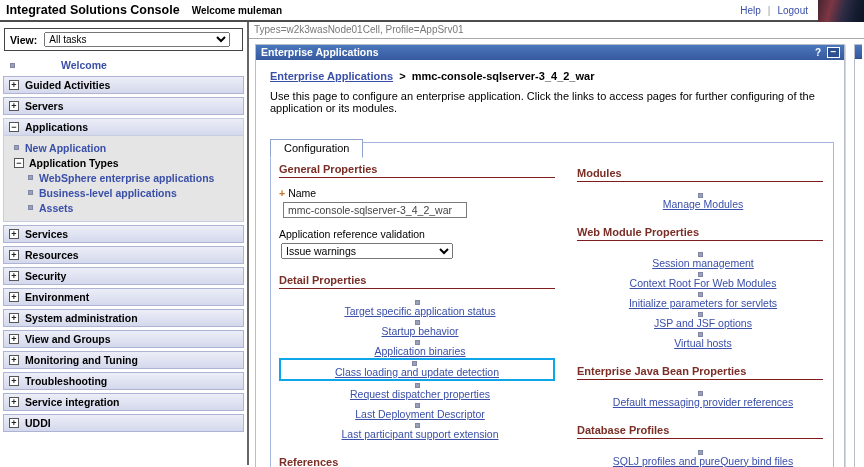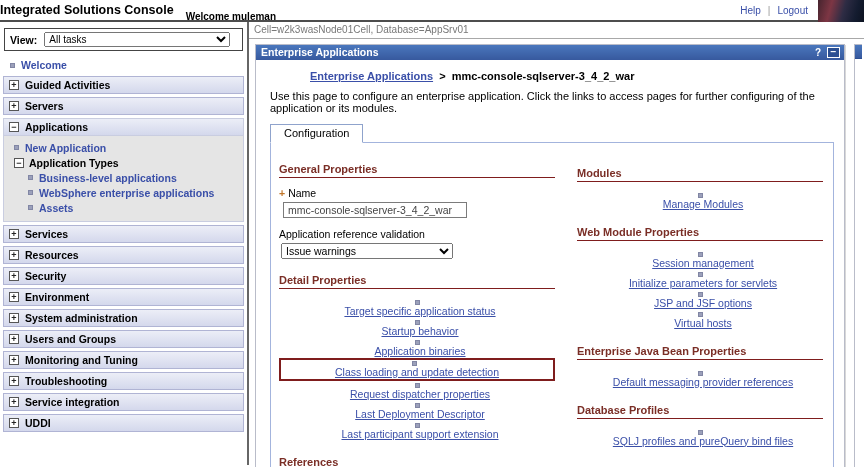--- a/index.html
+++ b/index.html
@@ -4,35 +4,35 @@
 <style>
   * { box-sizing: border-box; }
   html,body { margin:0; padding:0; }
   body {
     width:864px; height:467px; overflow:hidden; background:#fff; position:relative;
     font-family:"Liberation Sans", sans-serif; font-size:11px; color:#000;
   }
   
   .banner { height:22px; border-bottom:2px solid #4d4d4d; position:relative;
             display:flex; align-items:center; background:#fff; }
-  .banner-title { font-weight:bold; font-size:12.5px; }
-  .banner-welcome { font-weight:bold; font-size:10px; margin-left:12px; position:relative; top:6px; }
+  .banner-title { font-weight:bold; font-size:12.5px; margin-left:6px; }
+  .banner-welcome { font-weight:bold; font-size:10px; margin-left:12px; position:relative; top:0; }
   .banner-links { position:absolute; right:56px; top:5px; font-size:10px; display:flex; gap:7px; align-items:center; }
   .banner-links .lnk { color:#3a4fa8; cursor:pointer; }
   .banner-links .divider { color:#999; }
   .banner-graphic { position:absolute; right:0; top:0; width:46px; height:22px;
     background:linear-gradient(105deg,#46242e 0%,#7d3644 28%,#2e2c44 55%,#141c30 80%,#0c1220 100%); }
   
   .layout { display:flex; height:443px; }
   .sidebar { width:249px; min-width:249px; border-right:2px solid #666; background:#fff; padding-top:6px; }
   .viewbox { margin:0 4px 7px 4px; border:1px solid #444; padding:3px 5px; display:flex; align-items:center; gap:7px; }
   .viewbox-label { font-weight:bold; font-size:10.5px; }
   .viewbox select { width:186px; font-size:10px; font-family:"Liberation Sans",sans-serif; }
   .nav { padding:0 3px; }
-  .nav-welcome { padding:1px 0 5px 7px; display:flex; align-items:center; cursor:pointer; }
+  .nav-welcome { padding:1px 0 5px 7px; display:flex; align-items:center; cursor:pointer;gap:40px; }
   .bullet { width:5px; height:5px; background:#9ba0ba; border:1px solid #8186a4; display:inline-block; margin-right:6px; flex:0 0 auto; }
   .side-link { color:#3a4fa8; font-weight:bold; font-size:10.5px; cursor:pointer; }
   .navbar { background:linear-gradient(#eceef7,#d4d8ec); border:1px solid #b0b4d4; padding:2px 5px;
             margin-bottom:3px; display:flex; align-items:center; gap:6px; cursor:pointer; }
   .navbar-label { font-weight:bold; font-size:10.5px; }
   .expand-box { width:10px; height:10px; border:1px solid #555; background:#fff; font-size:9px; line-height:8px;
                 text-align:center; font-weight:bold; flex:0 0 auto; cursor:pointer; color:#222; }
   .nav-group { border:1px solid #c9cde0; margin-bottom:3px; }
   .nav-group .navbar { margin-bottom:0; border:none; border-bottom:1px solid #c9cde0; }
   .nav-sub { padding:4px 2px 6px 10px; background:#e5e5e5; }
@@ -44,43 +44,43 @@
   .context-bar { color:#787878; font-size:10px; padding:2px 4px 3px 5px; border-bottom:1px solid #a8a8a8; }
   .portlet-row { display:flex; gap:9px; padding:5px 0 0 6px; align-items:stretch; }
   .portlet { width:590px; border:1px solid #b9bcc9; background:#fff; box-shadow:1px 1px 0 #d8d8d8; }
   .portlet-titlebar { background:linear-gradient(#4a77bd,#37599e); color:#fff; font-weight:bold; font-size:10.5px;
                       padding:1px 4px 2px 5px; display:flex; align-items:center; }
   .titlebar-icons { margin-left:auto; display:flex; gap:4px; align-items:center; }
   .help-icon { font-weight:bold; font-size:10px; cursor:pointer; padding:0 2px; }
   .min-icon { background:#2c4f92; border:1px solid #fff; width:13px; height:11px; line-height:8px; font-size:10px;
               text-align:center; cursor:pointer; font-weight:bold; }
   .portlet-body { padding:8px 10px 10px 14px; }
-  .breadcrumb { font-weight:bold; font-size:11px; margin-top:2px;margin-left:40px; }
+  .breadcrumb { font-weight:bold; font-size:11px; margin-top:2px; }
   .crumb-link { color:#3a4fa8; text-decoration:underline; cursor:pointer; }
   .crumb-sep { margin:0 3px; }
   .desc { margin:8px 0 9px 0; font-size:11px; }
   .tab { display:inline-block; border:1px solid #8fa3cc; border-bottom:1px solid #fff; background:#fff;
-         padding:2px 13px 3px; position:relative; top:1px; font-size:11px; cursor:pointer; z-index:2; }
+         padding:2px 13px 3px; position:relative; top:16px; font-size:11px; cursor:pointer; z-index:2; }
   .tabpanel { border:1px solid #a3b4dd; background:#fff; min-height:322px; padding:20px 10px 12px 8px;
               display:flex; gap:22px; }
   .col-left { width:276px; min-width:276px; }
   .col-right { flex:1; padding-top:4px; }
   .sec-header { color:#7a2e26; font-weight:bold; font-size:11px; border-bottom:1px solid #7f1d1d;
                 padding-bottom:2px; margin:0 0 9px 0; }
   .mt { margin-top:15px; }
   .req-marker { color:#c1762a; font-weight:bold; margin-right:3px; }
   .field-label { font-size:10.5px; margin-bottom:3px; }
   .text-input { width:184px; border:1px solid #7b7b7b; padding:1px 4px; font-size:10.5px;
                 font-family:"Liberation Sans",sans-serif; color:#444; margin-left:2px; }
   .field-block { margin-left:2px; margin-bottom:10px; }
   .sel { width:172px; font-size:10.5px; font-family:"Liberation Sans",sans-serif; }
   .link-list { margin:0 0 4px 6px; }
   .link-item { display:flex; align-items:center; padding:1.5px 0;flex-direction:column; }
   .link { color:#3a4fa8; text-decoration:underline; font-size:10.5px; cursor:pointer; }
-  .red-box { border:2px solid #7f1d1d; padding:0 4px; margin-left:-6px; }
+  .red-box { border:2px solid #0ea5e9; padding:0 4px; margin-left:-6px; }
   .red-box .link-item { padding:1px 0; }
   .portlet-sliver { width:8px; border:1px solid #b9bcc9; border-right:none; background:#fff; }
   .sliver-titlebar { background:linear-gradient(#4a77bd,#37599e); height:14px; border-bottom:1px solid #2c4f92; }
 </style>
 </head>
 <body>
 
 <div class="banner">
   <span class="banner-title">Integrated Solutions Console</span>
   <span class="banner-welcome">Welcome muleman</span>
@@ -125,25 +125,25 @@
           <div class="nav-sub-row">
             <span class="bullet"></span>
             <span class="side-link">New Application</span>
           </div>
           <div class="nav-sub-row">
             <span class="expand-box">−</span>
             <span class="types-label">Application Types</span>
           </div>
           <div class="nav-sub-row lvl2">
             <span class="bullet"></span>
-            <span class="side-link">Business-level applications</span>
+            <span class="side-link">WebSphere enterprise applications</span>
           </div>
           <div class="nav-sub-row lvl2">
             <span class="bullet"></span>
-            <span class="side-link">WebSphere enterprise applications</span>
+            <span class="side-link">Business-level applications</span>
           </div>
           <div class="nav-sub-row lvl2">
             <span class="bullet"></span>
             <span class="side-link">Assets</span>
           </div>
         </div>
       </div>
 
       <div class="navbar">
         <span class="expand-box">+</span>
@@ -160,21 +160,21 @@
       <div class="navbar">
         <span class="expand-box">+</span>
         <span class="navbar-label">Environment</span>
       </div>
       <div class="navbar">
         <span class="expand-box">+</span>
         <span class="navbar-label">System administration</span>
       </div>
       <div class="navbar">
         <span class="expand-box">+</span>
-        <span class="navbar-label">Users and Groups</span>
+        <span class="navbar-label">View and Groups</span>
       </div>
       <div class="navbar">
         <span class="expand-box">+</span>
         <span class="navbar-label">Monitoring and Tuning</span>
       </div>
       <div class="navbar">
         <span class="expand-box">+</span>
         <span class="navbar-label">Troubleshooting</span>
       </div>
       <div class="navbar">
@@ -182,21 +182,21 @@
         <span class="navbar-label">Service integration</span>
       </div>
       <div class="navbar">
         <span class="expand-box">+</span>
         <span class="navbar-label">UDDI</span>
       </div>
     </div>
   </div>
 
   <div class="main">
-    <div class="context-bar">Cell=w2k3wasNode01Cell, Database=AppSrv01</div>
+    <div class="context-bar">Types=w2k3wasNode01Cell, Profile=AppSrv01</div>
 
     <div class="portlet-row">
       <div class="portlet">
         <div class="portlet-titlebar">
           <span>Enterprise Applications</span>
           <span class="titlebar-icons">
             <span class="help-icon">?</span>
             <span class="min-icon">−</span>
           </span>
         </div>
@@ -288,20 +288,24 @@
               </div>
 
               <div class="sec-header mt">Web Module Properties</div>
               <div class="link-list">
                 <div class="link-item">
                   <span class="bullet"></span>
                   <span class="link">Session management</span>
                 </div>
                 <div class="link-item">
                   <span class="bullet"></span>
+                  <span class="link">Context Root For Web Modules</span>
+                </div>
+                <div class="link-item">
+                  <span class="bullet"></span>
                   <span class="link">Initialize parameters for servlets</span>
                 </div>
                 <div class="link-item">
                   <span class="bullet"></span>
                   <span class="link">JSP and JSF options</span>
                 </div>
                 <div class="link-item">
                   <span class="bullet"></span>
                   <span class="link">Virtual hosts</span>
                 </div>

